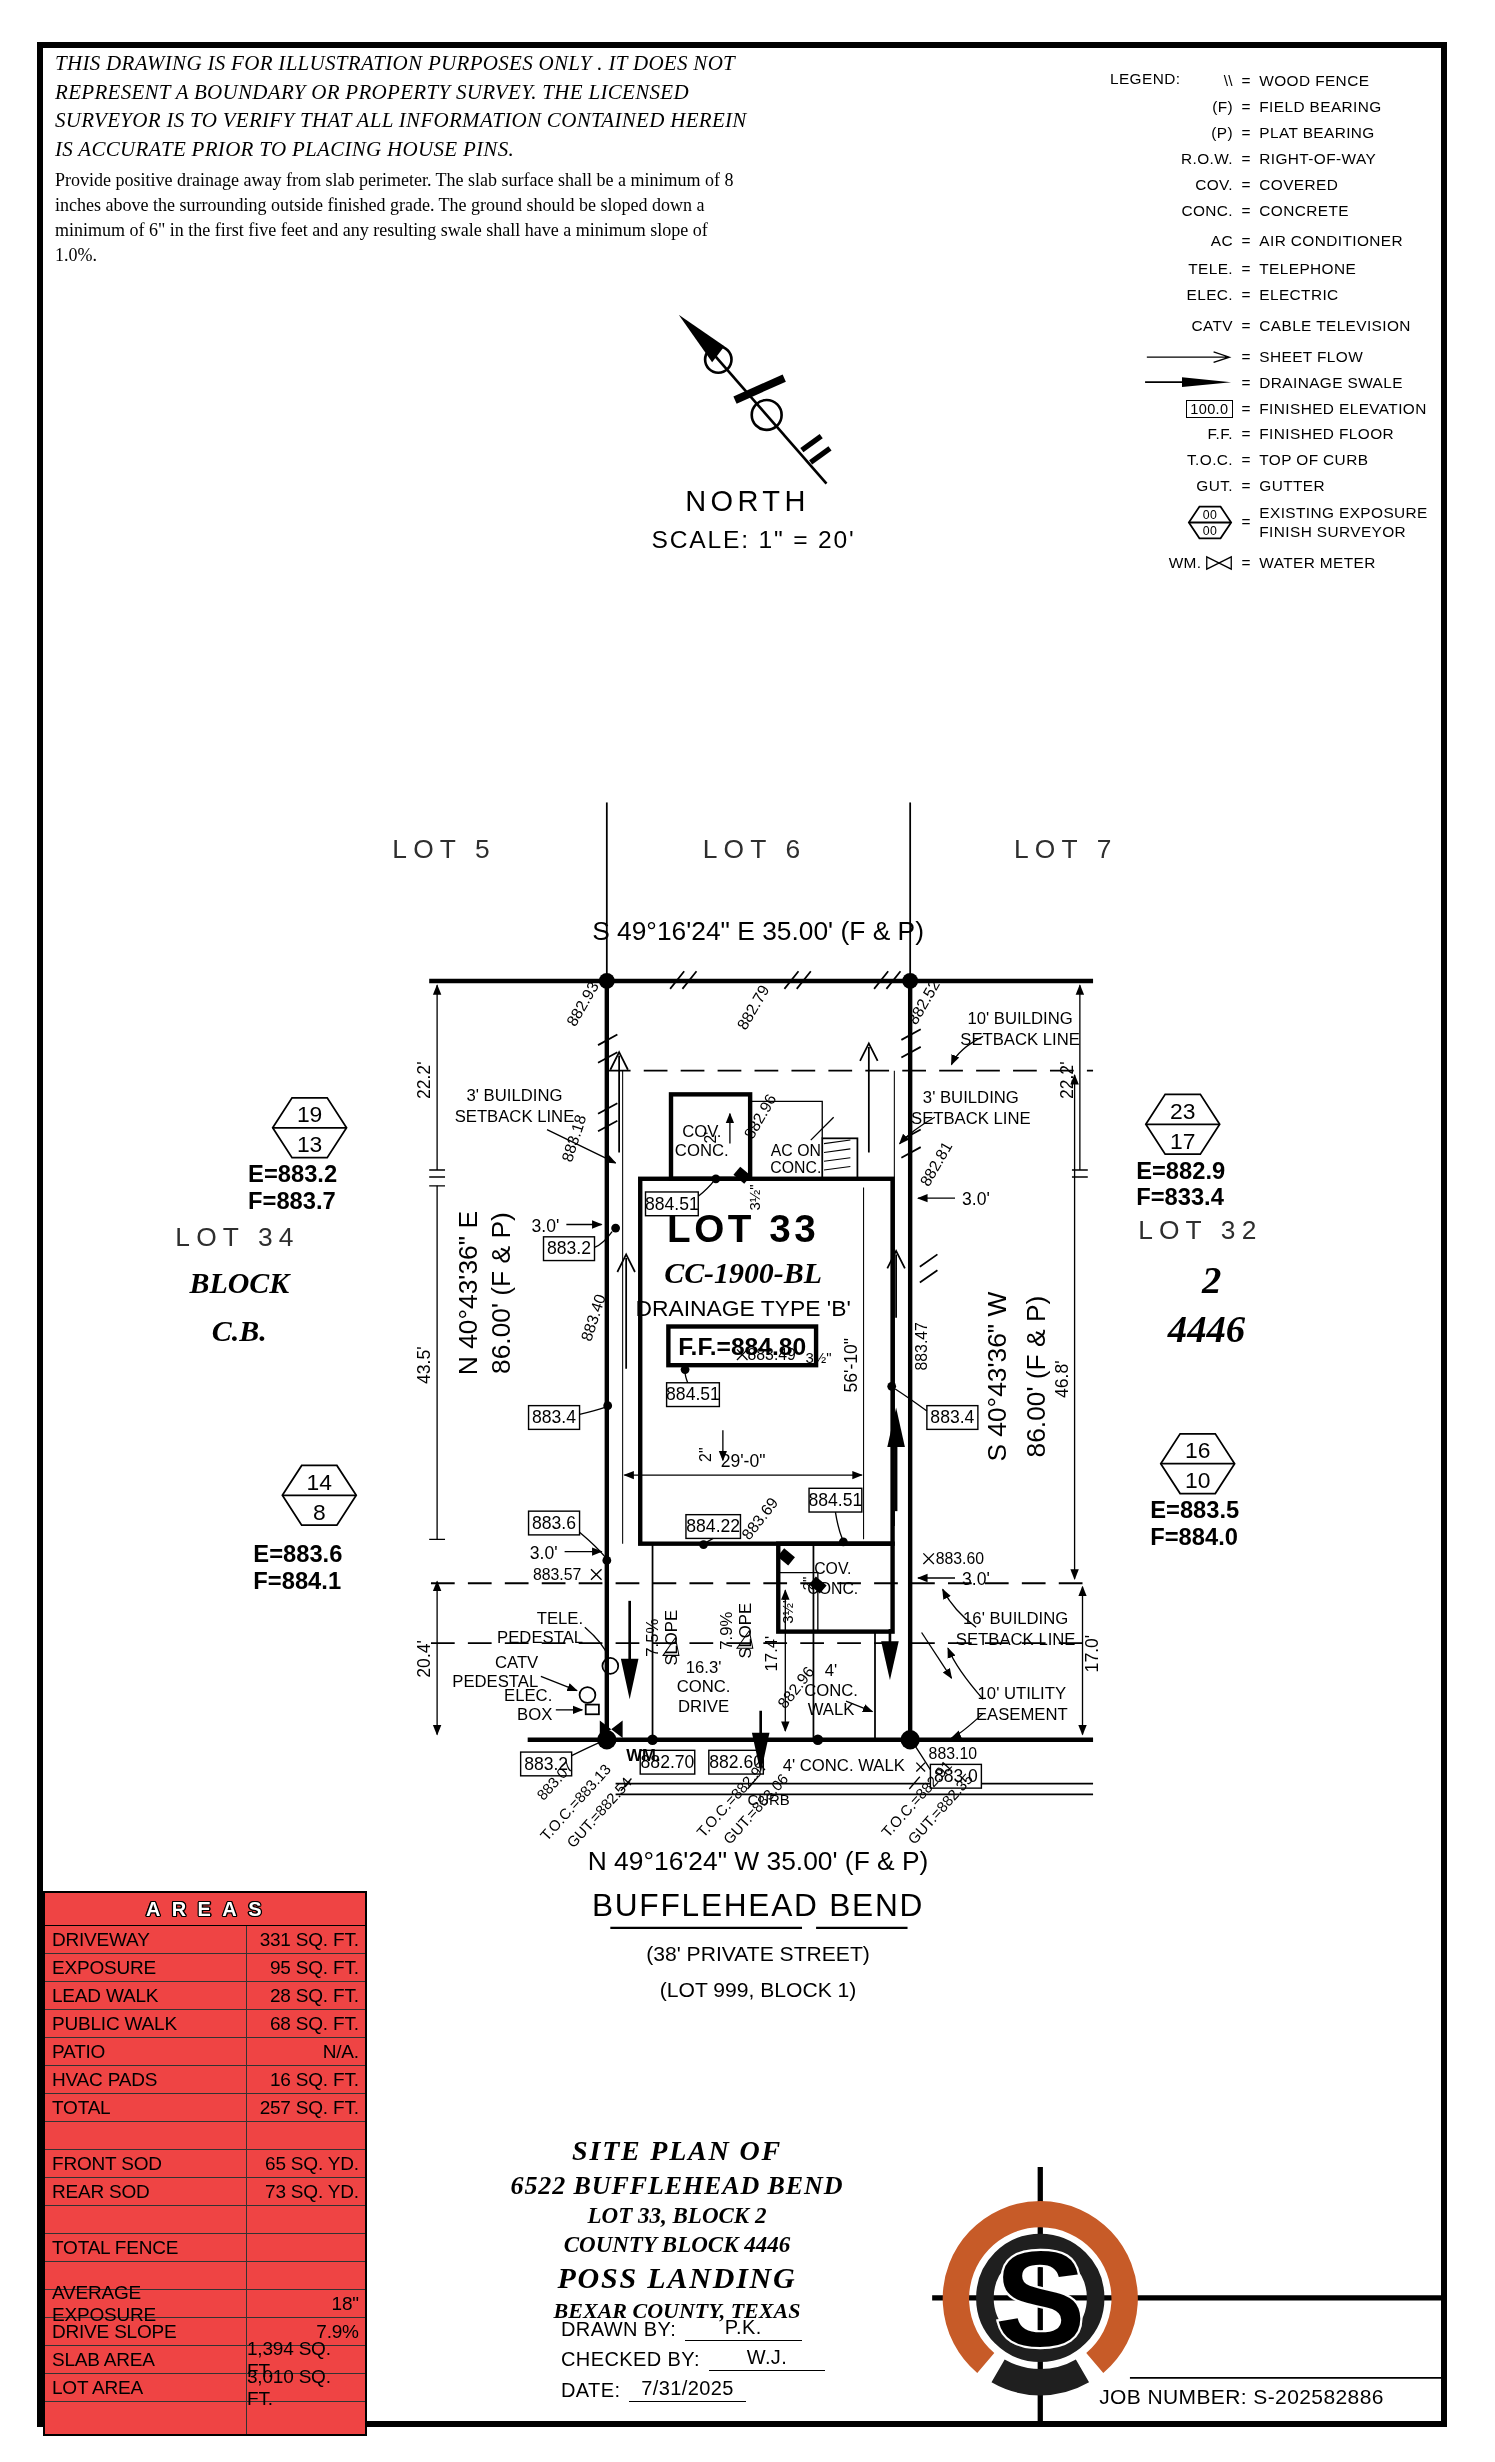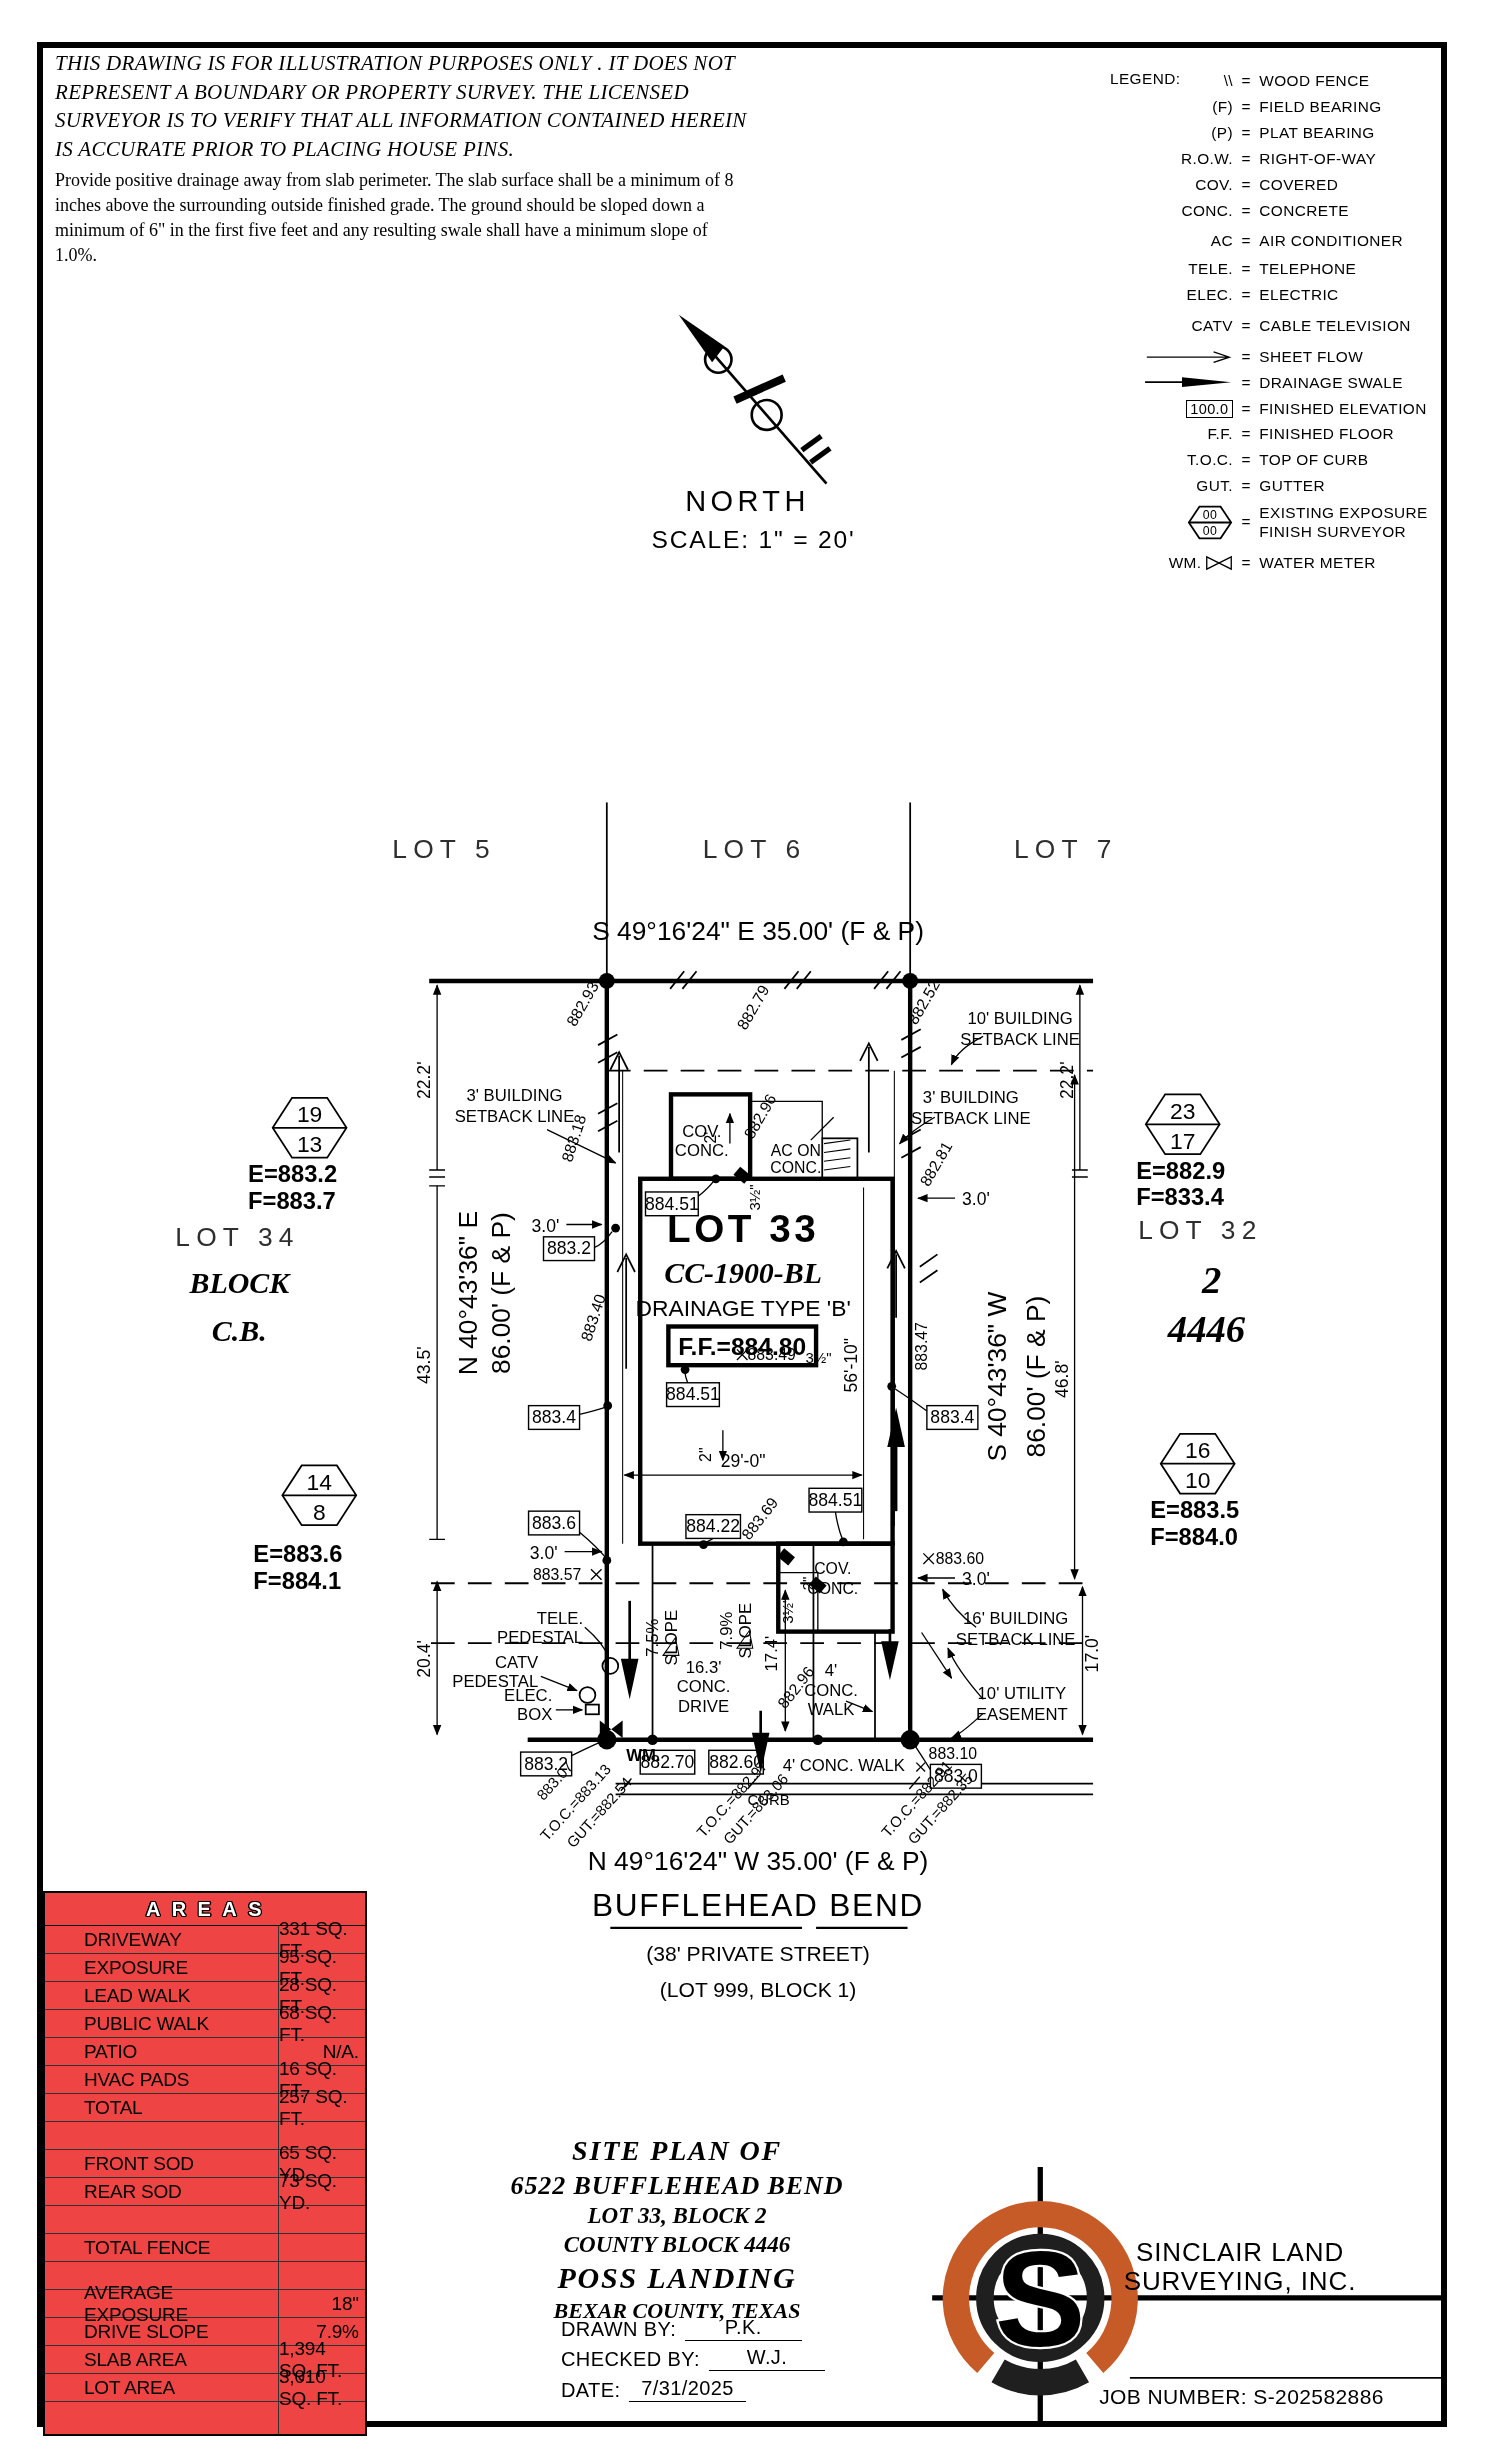--- a/index.html
+++ b/index.html
@@ -30,21 +30,21 @@
   
   #north-label{left:677px;top:485px;width:141px;text-align:center;font-size:29px;letter-spacing:4.4px;}
   #scale-label{left:626px;top:526px;width:255px;text-align:center;font-size:24.6px;letter-spacing:1.8px;}
 
   
   #areas{left:43px;top:1891px;width:324px;border:2.2px solid #000;box-sizing:border-box;background:#ef4444;}
   #areas .hdr{height:32px;border-bottom:1.4px solid #000;display:flex;align-items:center;justify-content:center;
               font-size:20px;font-weight:bold;letter-spacing:11.4px;color:#fff;
               text-shadow:-1.3px 0 #000,1.3px 0 #000,0 -1.3px #000,0 1.3px #000,-0.9px -0.9px #000,0.9px 0.9px #000,-0.9px 0.9px #000,0.9px -0.9px #000;
               padding-left:8.8px;}
-  .arow{display:flex;height:27px;border-bottom:1.1px solid #333;padding-left:32px;}
+  .arow{display:flex;height:27px;border-bottom:1.1px solid #333;}
   .arow:last-child{height:32px;border-bottom:none;}
   .acell{font-size:19px;display:flex;align-items:center;letter-spacing:-0.2px;}
   .acell.l{width:201px;padding-left:7px;box-sizing:border-box;}
   .acell.v{flex:1;border-left:1.2px solid #333;justify-content:flex-end;padding-right:6.2px;}
 
   
   #titleblock{left:510px;top:2135px;width:334px;text-align:center;
               font-family:"Liberation Serif","DejaVu Serif",serif;font-weight:bold;font-style:italic;}
   #titleblock .t1{font-size:28px;letter-spacing:1.8px;}
   #titleblock .t2{font-size:26px;letter-spacing:0.9px;margin-top:3.5px;}
@@ -642,19 +642,15 @@
 
   <svg class="abs" style="left:897px;top:2137px" width="552" height="292" viewBox="1020 2430 628 332">
     <line x1="1060" y1="2613" x2="1645" y2="2613" stroke="#000" stroke-width="6"></line>
     <line x1="1183" y1="2464" x2="1183" y2="2756" stroke="#000" stroke-width="6"></line>
     <path d="M1121,2687 A96,96 0 1 1 1245,2687" fill="none" stroke="#C75B28" stroke-width="30"></path>
     <path d="M1231,2696 A96,96 0 0 1 1135,2696" fill="none" stroke="#1f1f1f" stroke-width="30"></path>
     <circle cx="1183" cy="2613" r="63" fill="none" stroke="#1f1f1f" stroke-width="20"></circle>
     <text x="1183" y="2668" text-anchor="middle" font-size="155" font-weight="bold" font-family="Liberation Serif, DejaVu Serif, serif" fill="#C75B28" stroke="#ffffff" stroke-width="5" paint-order="stroke">S</text>
     <line x1="1285" y1="2704" x2="1640" y2="2704" stroke="#000" stroke-width="2"></line>
   </svg>
-  <div id="surv-name" class="abs">
-    <div>SINCLAIR LAND</div>
-    <div>SURVEYING, INC.</div>
-  </div>
   <div id="surv-job" class="abs">JOB NUMBER: S-202582886</div>
 </div>
 
 
 </body></html>

